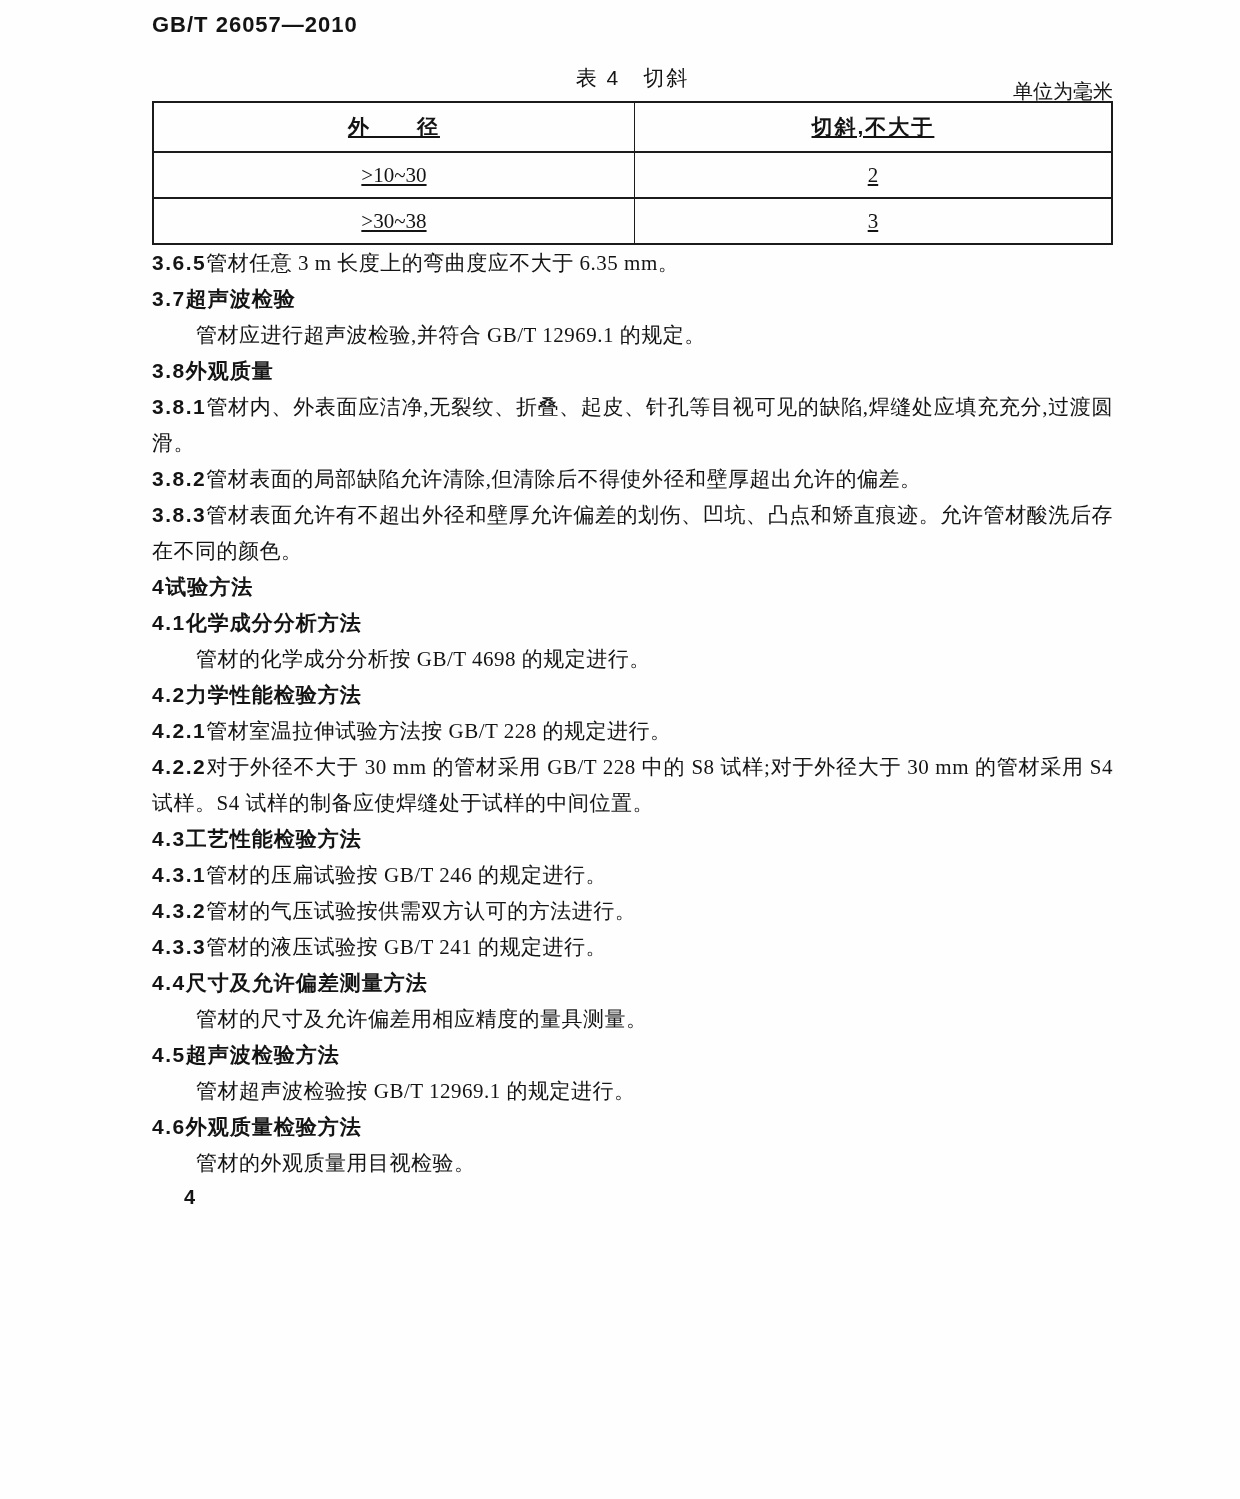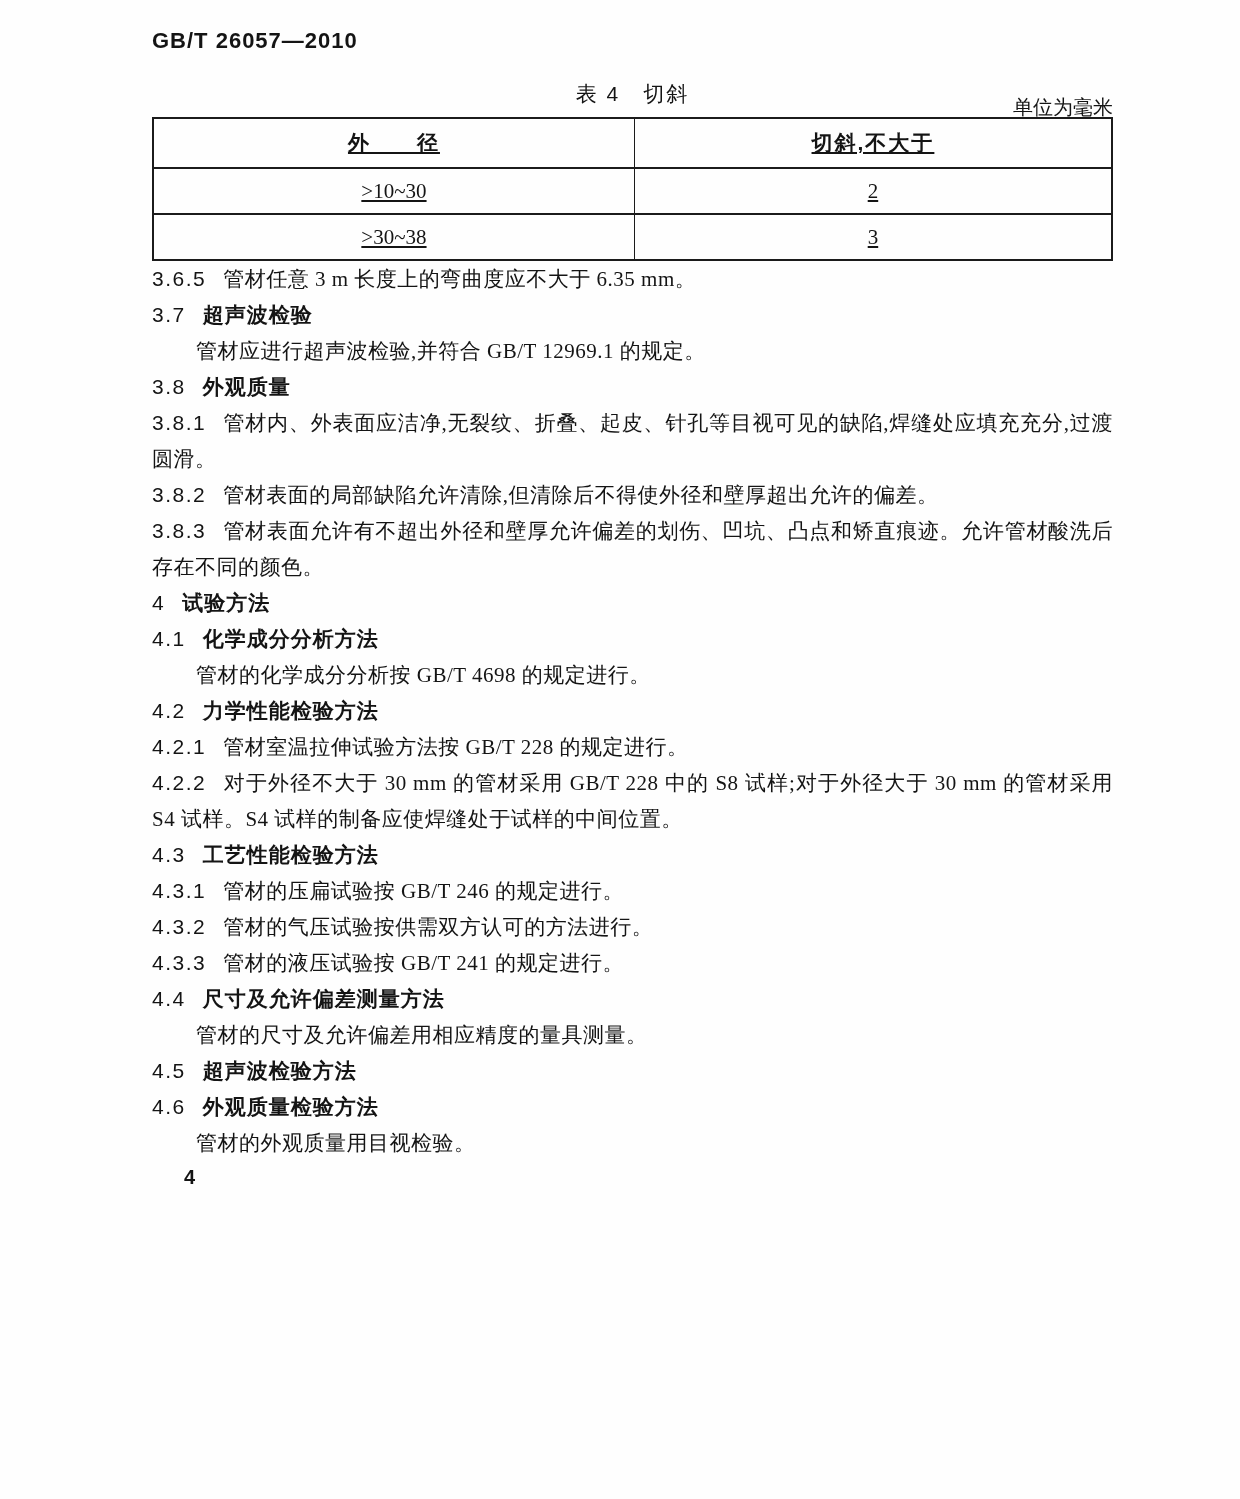--- a/index.html
+++ b/index.html
@@ -6,21 +6,21 @@
     margin: 0;
     padding: 0;
     background: #f6f6f4;
   }
   .page {
     position: relative;
     width: 1240px;
     height: 1499px;
     background: #fefefe;
     box-sizing: border-box;
-    padding: 28px 127px 0 152px;
+    padding: 12px 127px 0 152px;
     color: #141414;
     font-family: "Liberation Serif", "DejaVu Serif", serif;
     overflow: hidden;
   }
   .doc-code {
     font-family: "Liberation Sans", "DejaVu Sans", sans-serif;
     font-weight: bold;
     font-size: 22px;
     letter-spacing: 1px;
     line-height: 26px;
@@ -80,23 +80,22 @@
     font-size: 21px;
     line-height: 36px;
     text-align: justify;
     letter-spacing: 0.5px;
   }
   .content p, .content h2, .content h3 { margin: 0; }
   .clause { margin: 0; }
   .first-clause { margin-top: 12px; }
   .num {
     font-family: "Liberation Sans", "DejaVu Sans", sans-serif;
-    font-weight: normal;
+    font-weight: bold;
     letter-spacing: 1.5px;
-    margin-right: 17px;
   }
   .heading {
     font-family: "Liberation Sans", "DejaVu Sans", sans-serif;
     font-weight: bold;
     font-size: 21px;
     margin: 13px 0 12px;
     letter-spacing: 1px;
   }
   .chapter { margin-top: 28px; margin-bottom: 18px; }
   .para {
@@ -181,20 +180,21 @@
     <p class="clause"><span class="num">4.3.2</span><span>管材的气压试验按供需双方认可的方法进行。</span></p>
 
     <p class="clause"><span class="num">4.3.3</span><span>管材的液压试验按 GB/T 241 的规定进行。</span></p>
 
     <h3 class="heading"><span class="num">4.4</span><span>尺寸及允许偏差测量方法</span></h3>
 
     <p class="para">管材的尺寸及允许偏差用相应精度的量具测量。</p>
 
     <h3 class="heading"><span class="num">4.5</span><span>超声波检验方法</span></h3>
 
+    <p class="para">管材超声波检验按 GB/T 12969.1 的规定进行。</p>
 
     <h3 class="heading"><span class="num">4.6</span><span>外观质量检验方法</span></h3>
 
     <p class="para">管材的外观质量用目视检验。</p>
 
   </div>
 
   <div class="page-num">4</div>
 
 </div>

